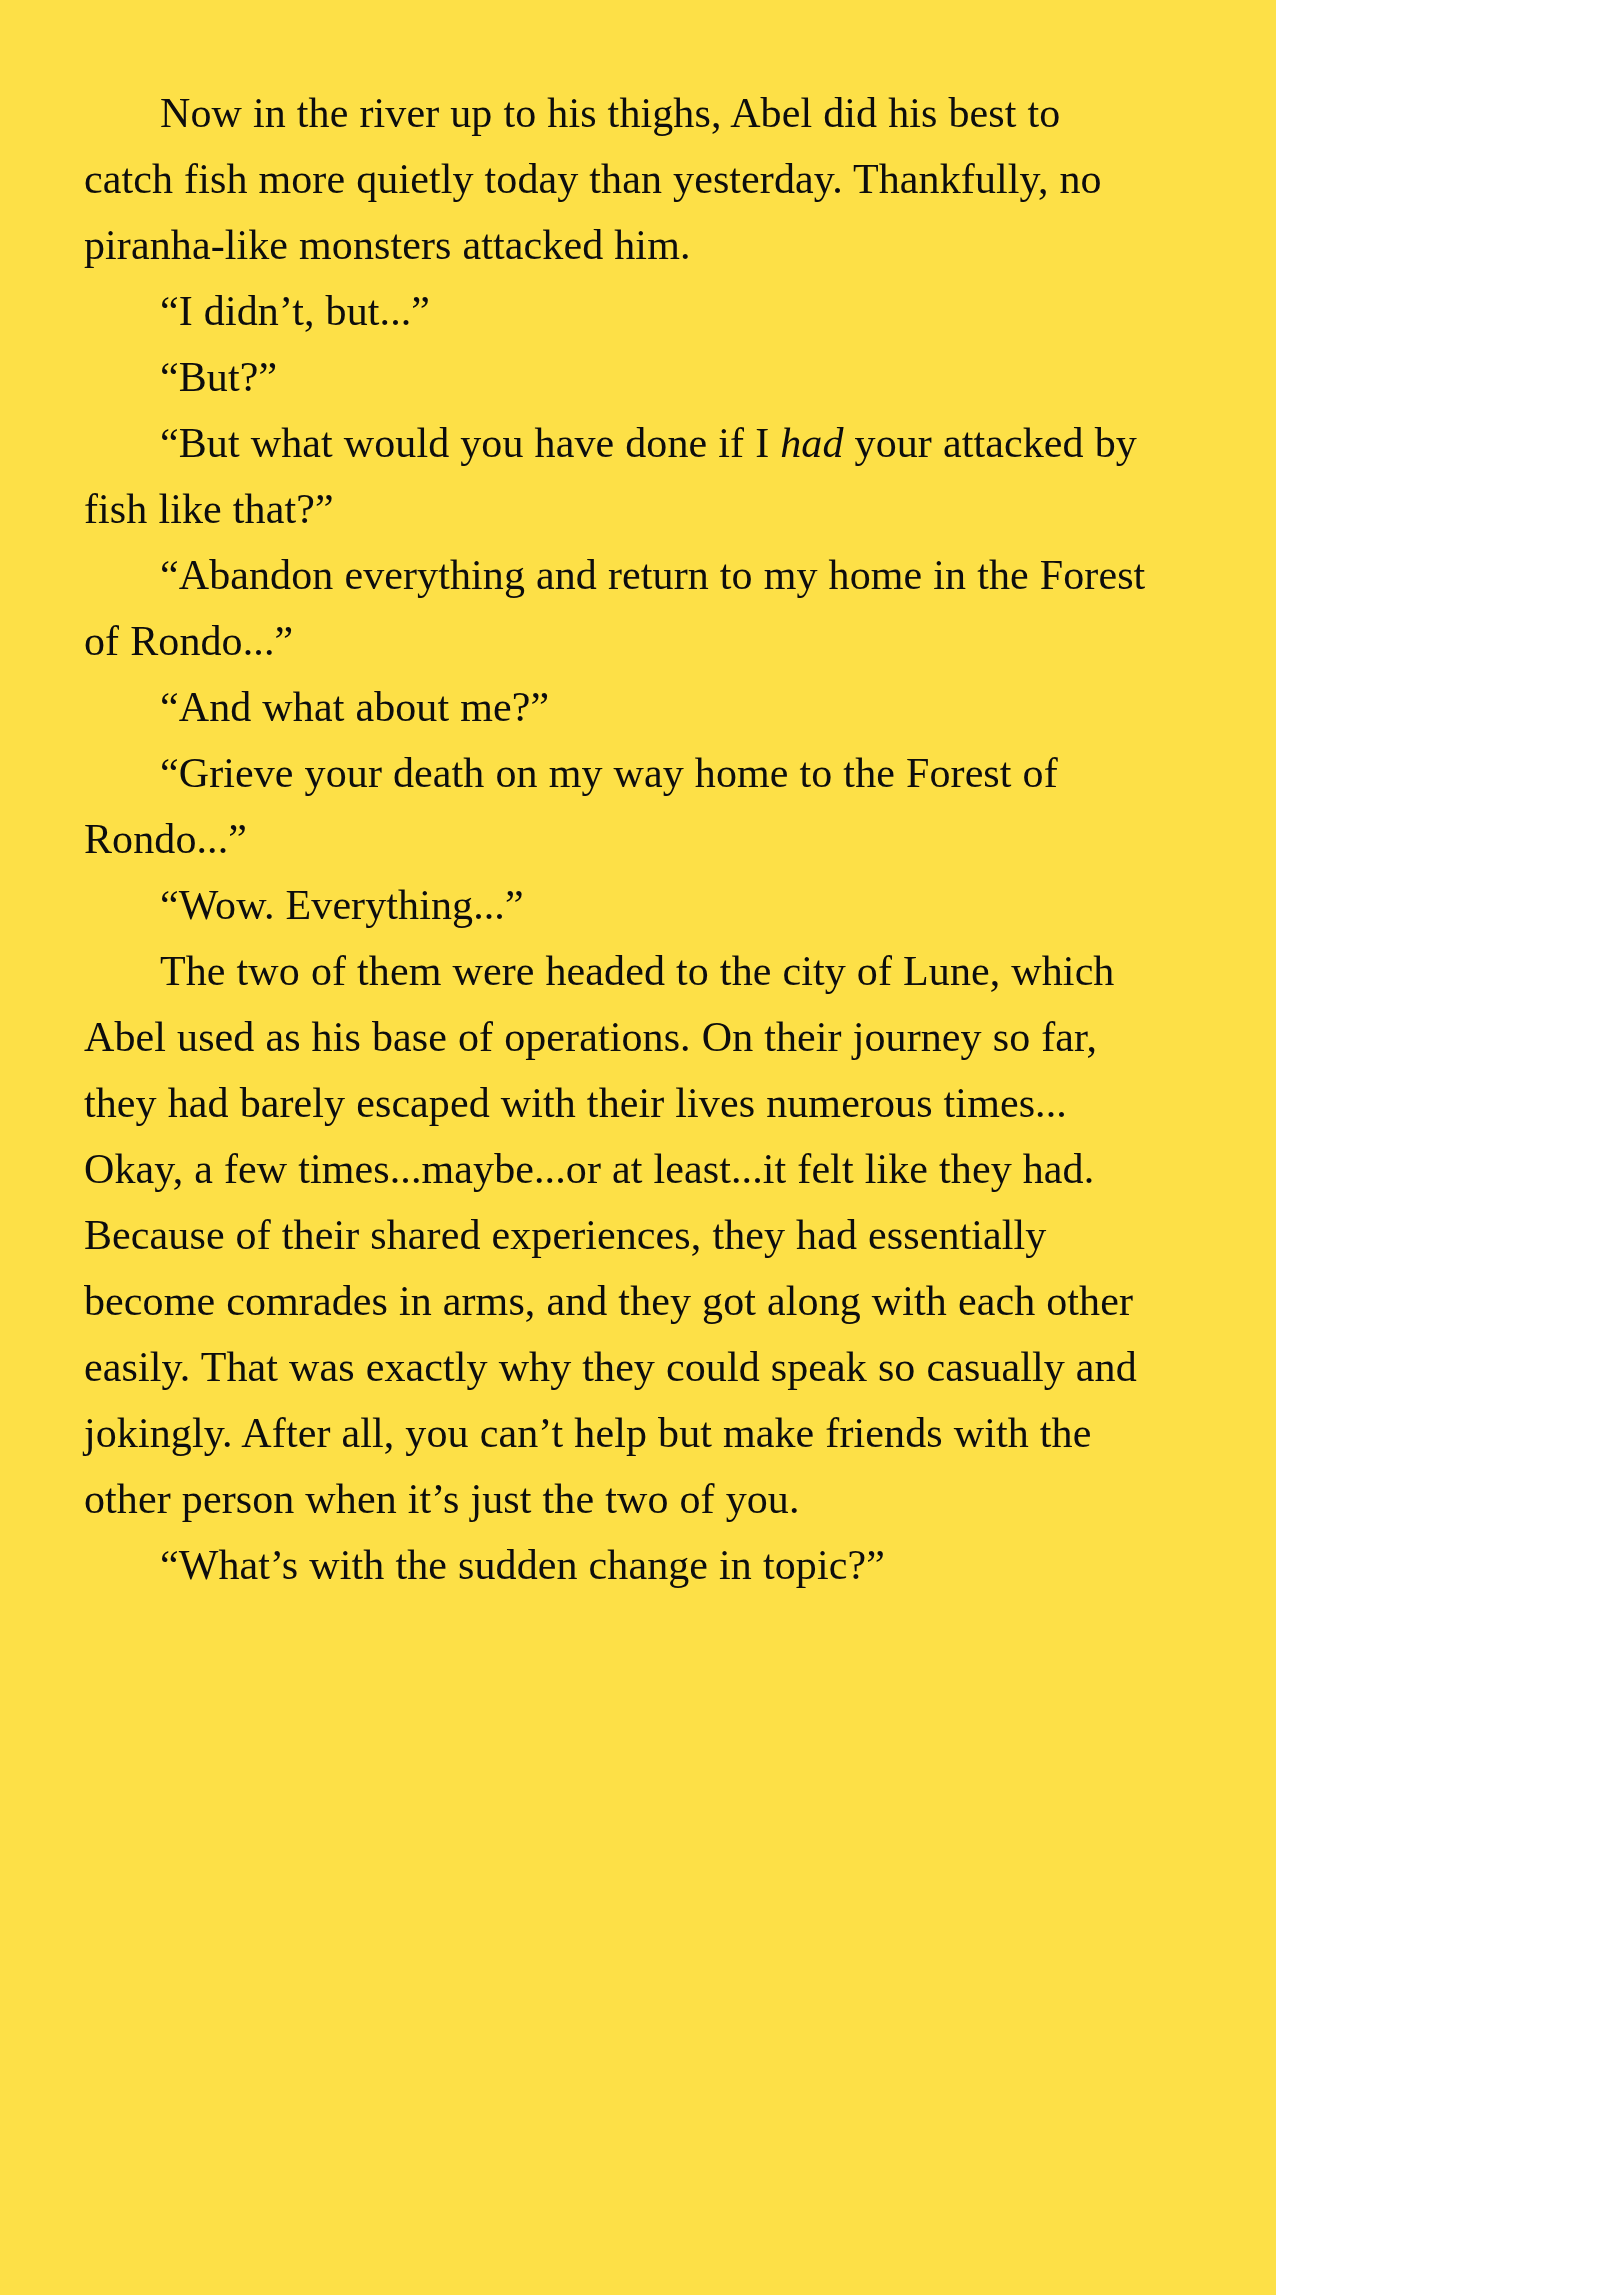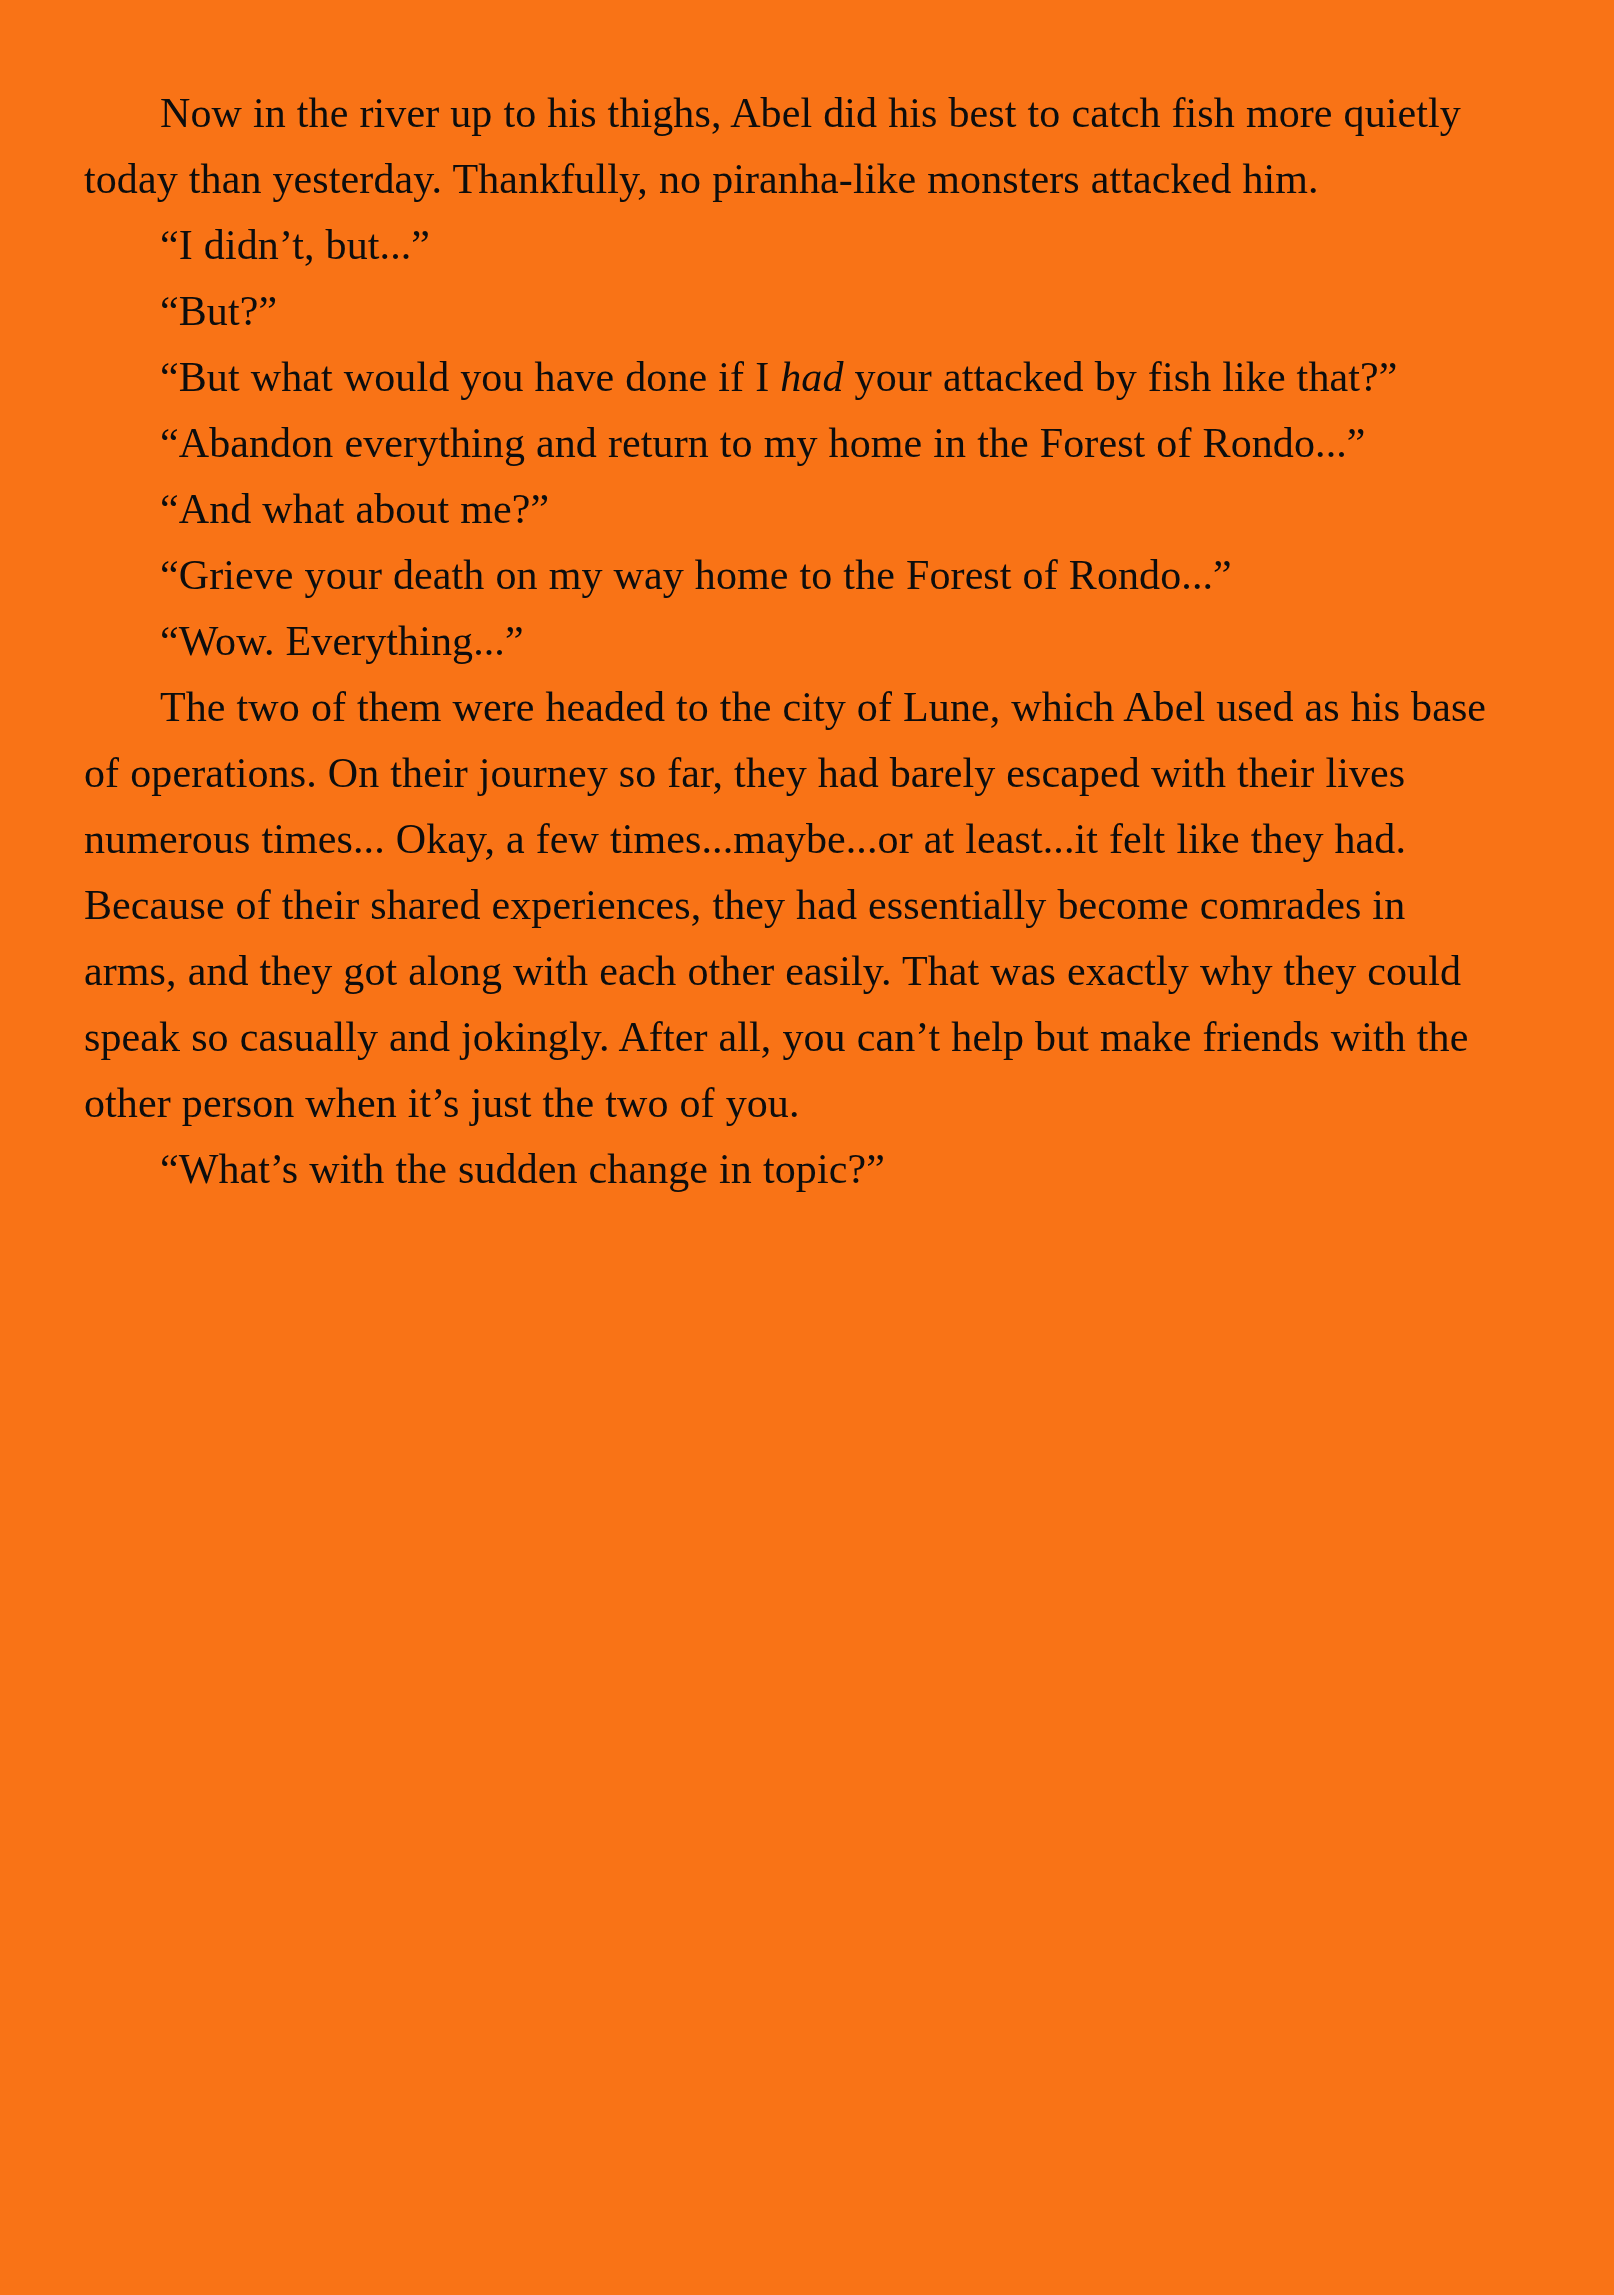--- a/index.html
+++ b/index.html
@@ -9,24 +9,24 @@
   }
   body {
     width: 1614px;
     height: 2295px;
     font-family: "Liberation Serif", "DejaVu Serif", serif;
     color: #0d0d0d;
     -webkit-font-smoothing: antialiased;
   }
   .page {
     box-sizing: border-box;
-    width: 1614px;
+    width: 1276px;
     height: 2295px;
     padding: 80px 118px 0 84px;
-    background: #f97316;
+    background: #fde047;
   }
   .body-text {
     font-size: 42px;
     line-height: 1.565;
     text-align: left;
     letter-spacing: 0.1px;
     word-spacing: 0.4px;
   }
   .para {
     margin: 0;

